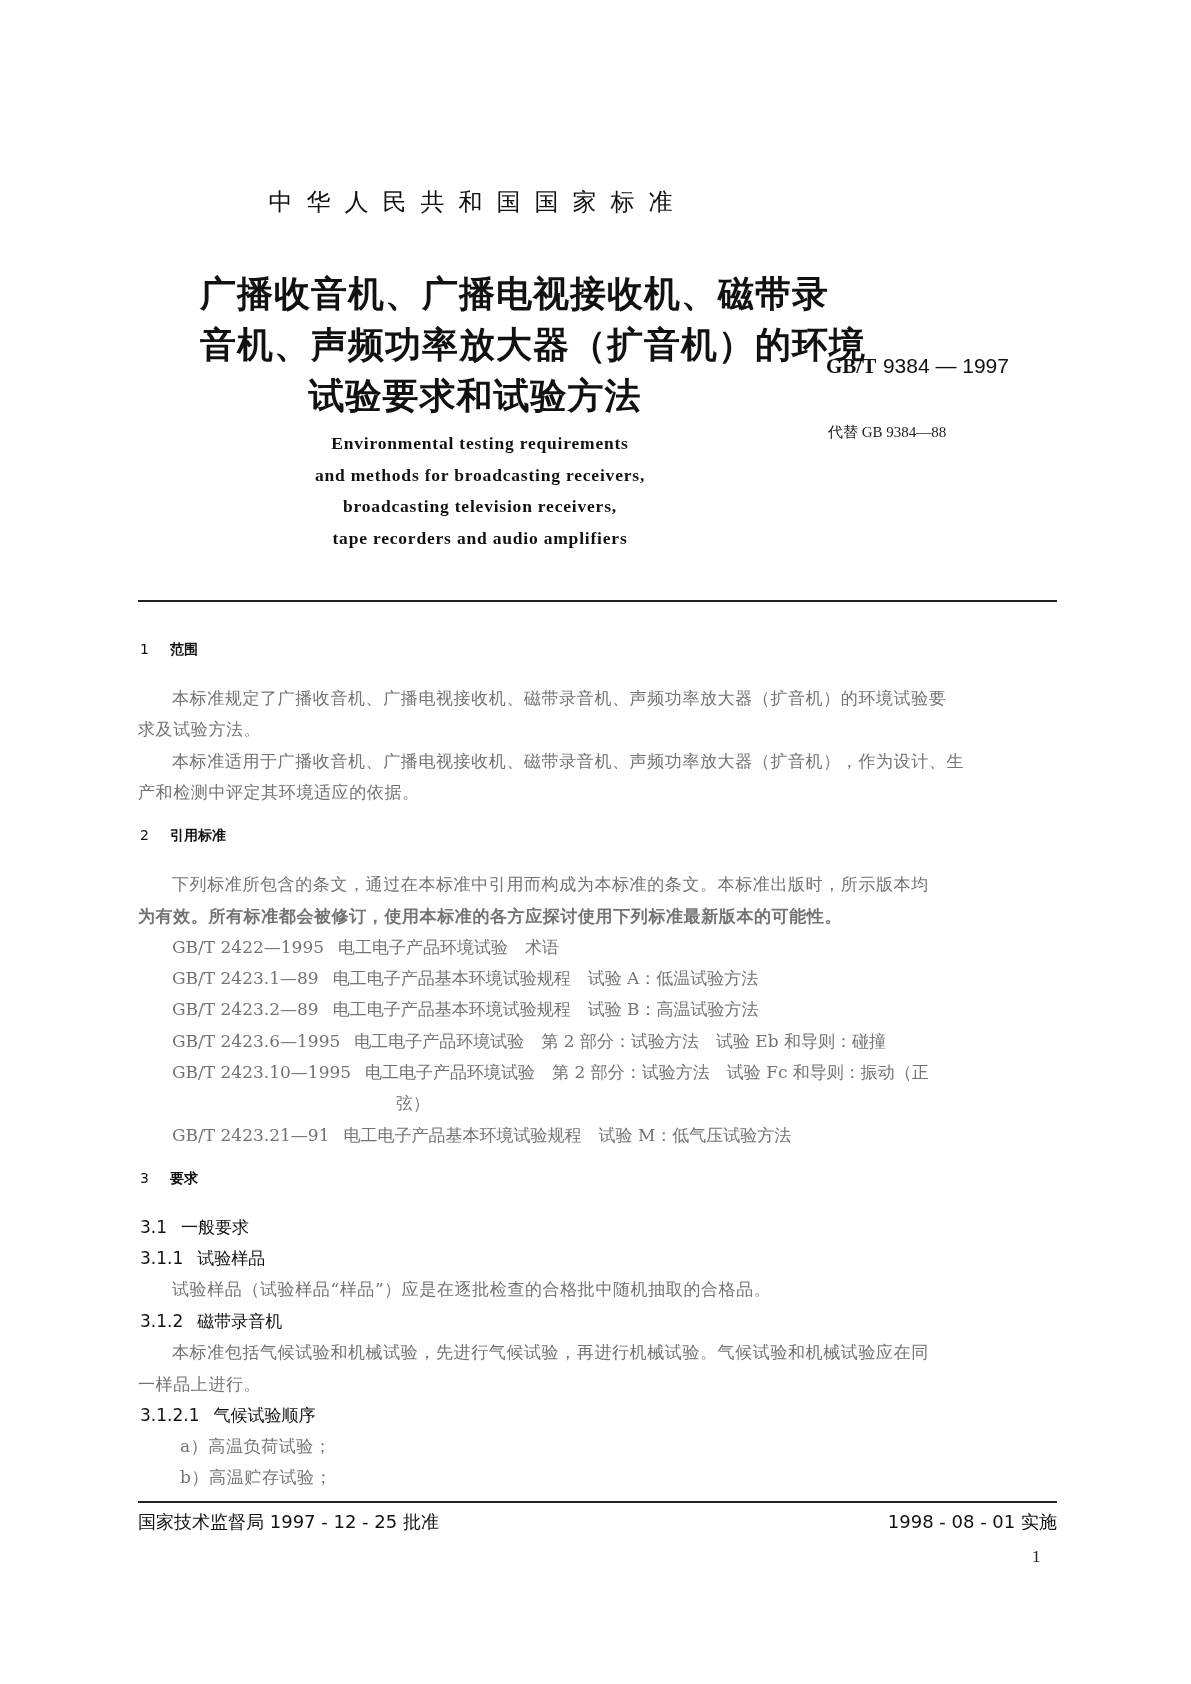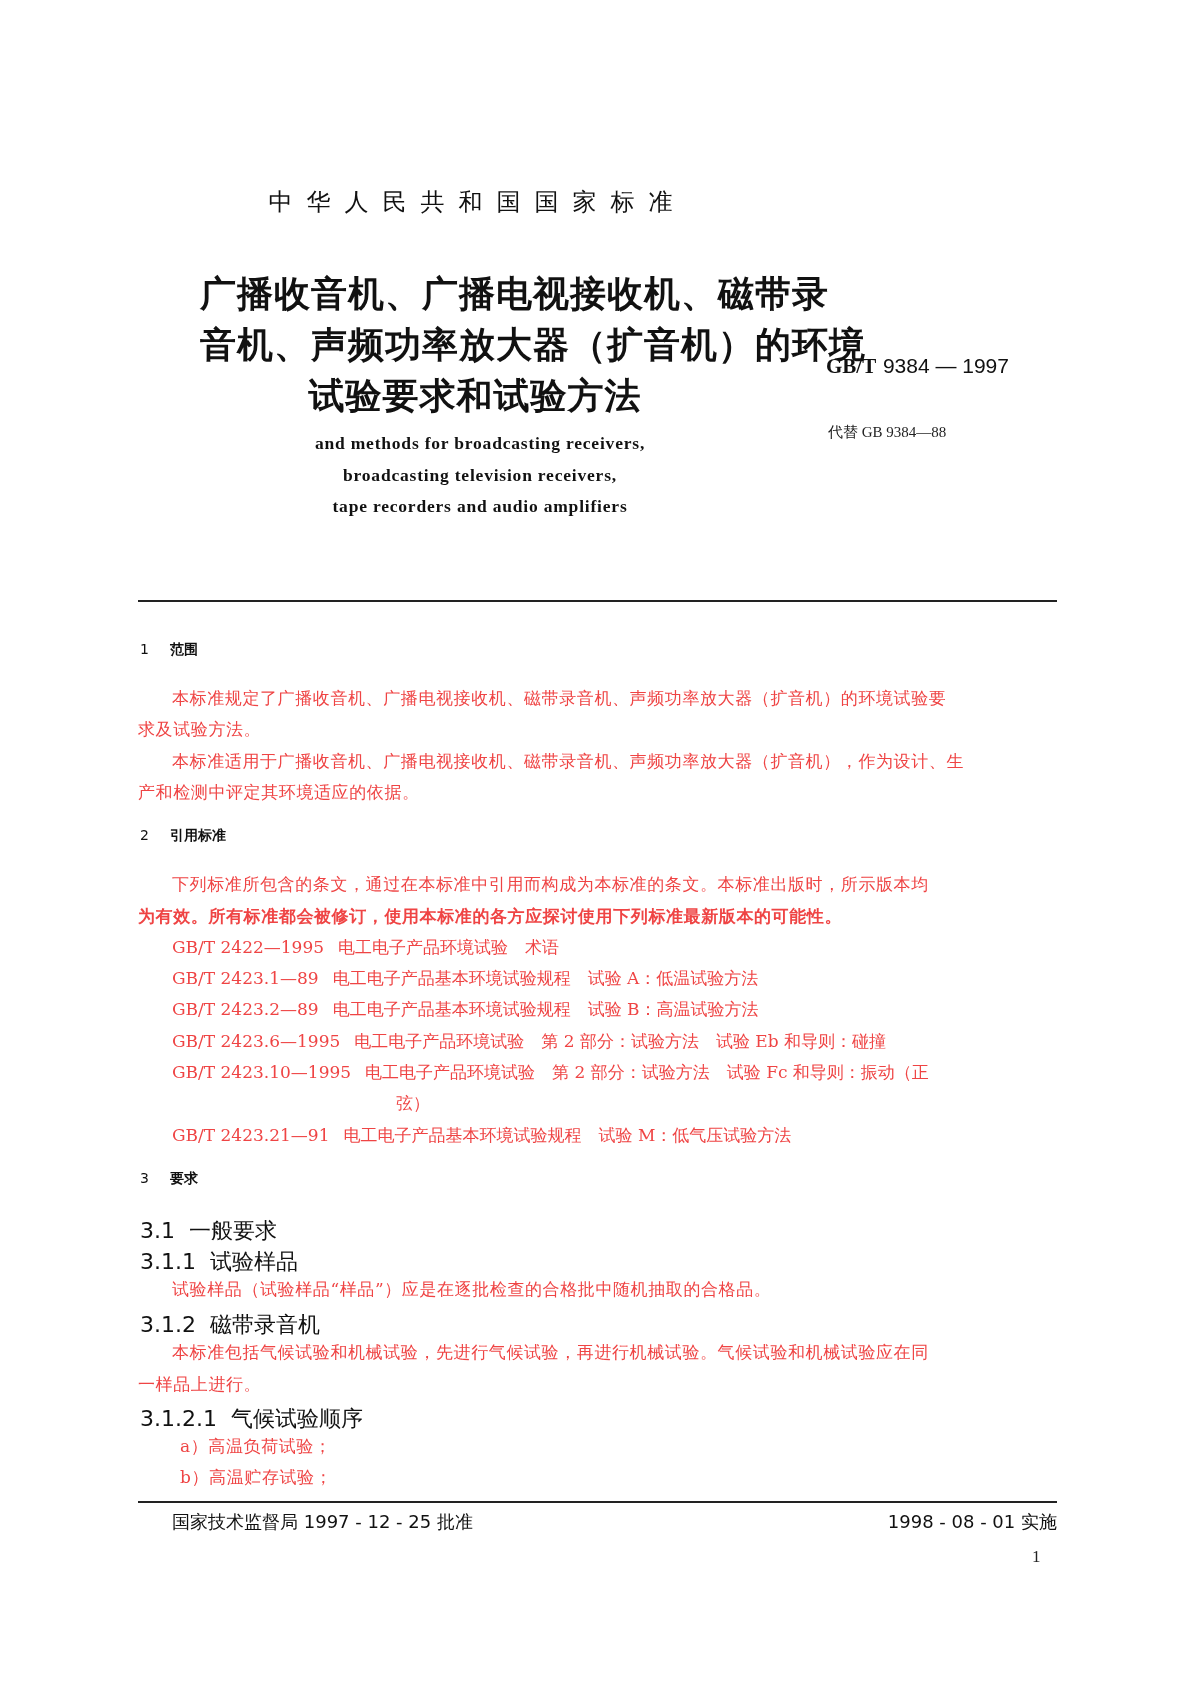--- a/index.html
+++ b/index.html
@@ -65,47 +65,46 @@
       position: absolute;
       left: 138px; width: 919px;
       height: 0;
       border-top: 2px solid #222;
     }
 
     
     .body-text {
       font-family: "DejaVu Serif", "Liberation Serif", serif;
       font-size: 17px;
-      color: #ef4444;
+      color: #737373;
     }
     .h1 {
       font-family: "DejaVu Sans", "Liberation Sans", sans-serif;
       font-size: 14px;
       font-weight: bold;
     }
     .h1 .num { display: inline-block; width: 30px; font-weight: normal; }
     .h2 {
       font-family: "DejaVu Sans", "Liberation Sans", sans-serif;
-      font-size: 22px;
+      font-size: 17px;
     }
     .h2 .num { display: inline-block; margin-right: 14px; }
     .para-line {
       font-size: 17px;
       letter-spacing: 0.6px;
     }
     .ref-line {
       font-size: 17px;
       font-family: "DejaVu Serif", "Liberation Serif", serif;
     }
     .ref-code { display: inline-block; margin-right: 14px; }
     .footer-left {
       left: 138px; top: 1510px;
       font-family: "DejaVu Sans", "Liberation Sans", sans-serif;
       font-size: 18px;
-      margin-left: 34px;
     }
     .footer-right {
       right: 134px; top: 1510px;
       font-family: "DejaVu Sans", "Liberation Sans", sans-serif;
       font-size: 18px;
       margin-left: 36px;
     }
     .page-num {
       left: 1032px; top: 1547px;
       font-family: "Liberation Serif", serif;
@@ -125,20 +124,21 @@
 </div>
 
 <div class="abs std-number">
   <span class="gbt">GB/T</span>
   <span class="num">9384 — 1997</span>
 </div>
 
 <div class="abs replaces">代替 GB 9384—88</div>
 
 <div class="abs en-title">
+  <div>Environmental testing requirements</div>
   <div>and methods for broadcasting receivers,</div>
   <div>broadcasting television receivers,</div>
   <div>tape recorders and audio amplifiers</div>
 </div>
 
 <div class="hr" style="top:600px;"></div>
 
 <div class="abs h1" style="left:140px; top:641px;">
   <span class="num">1</span><span>范围</span>
 </div>

